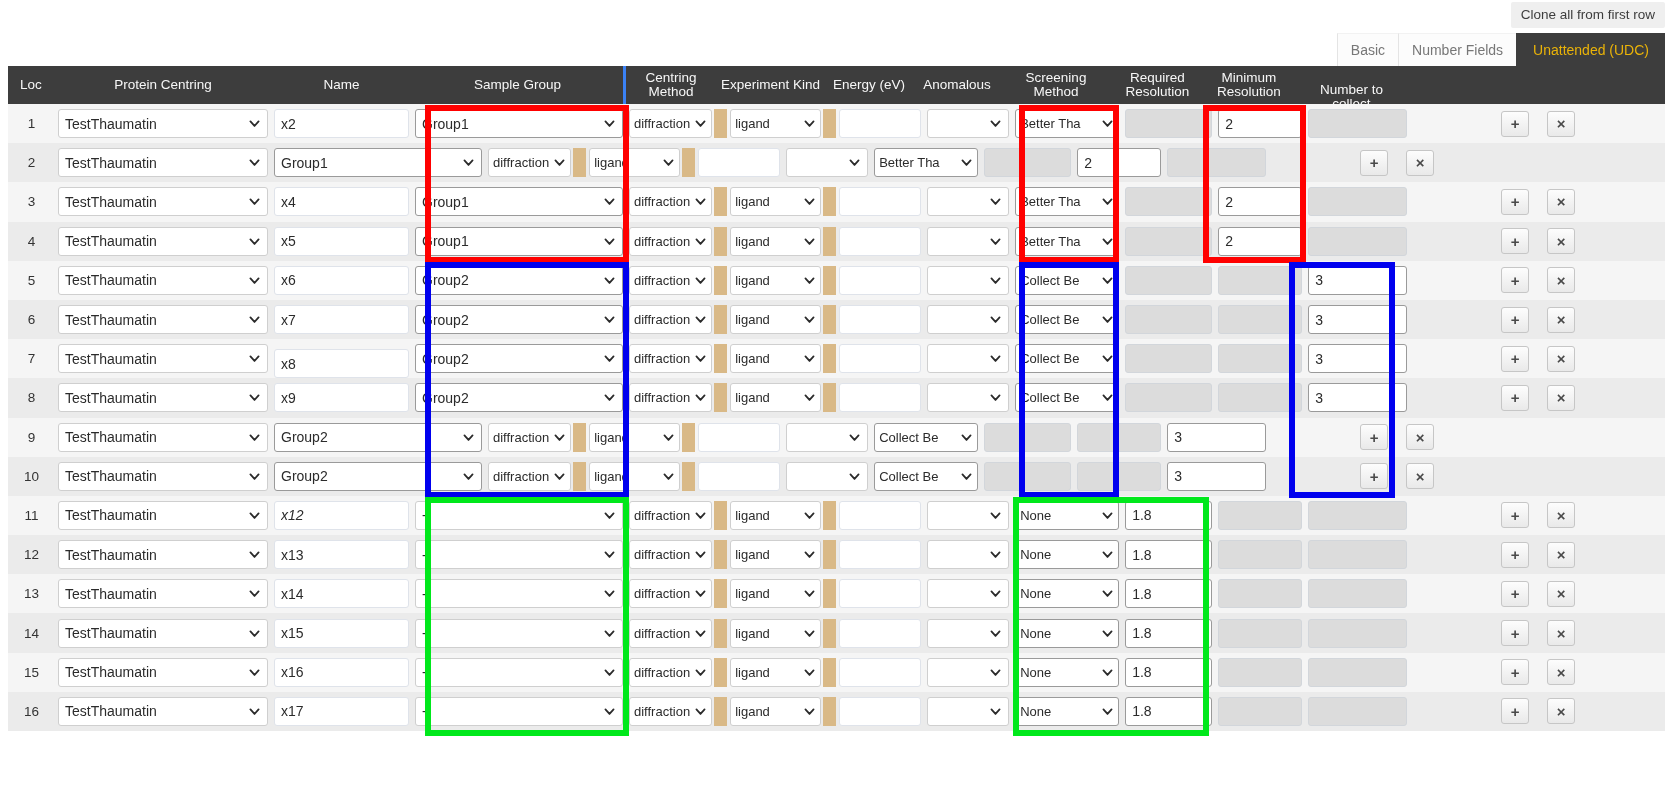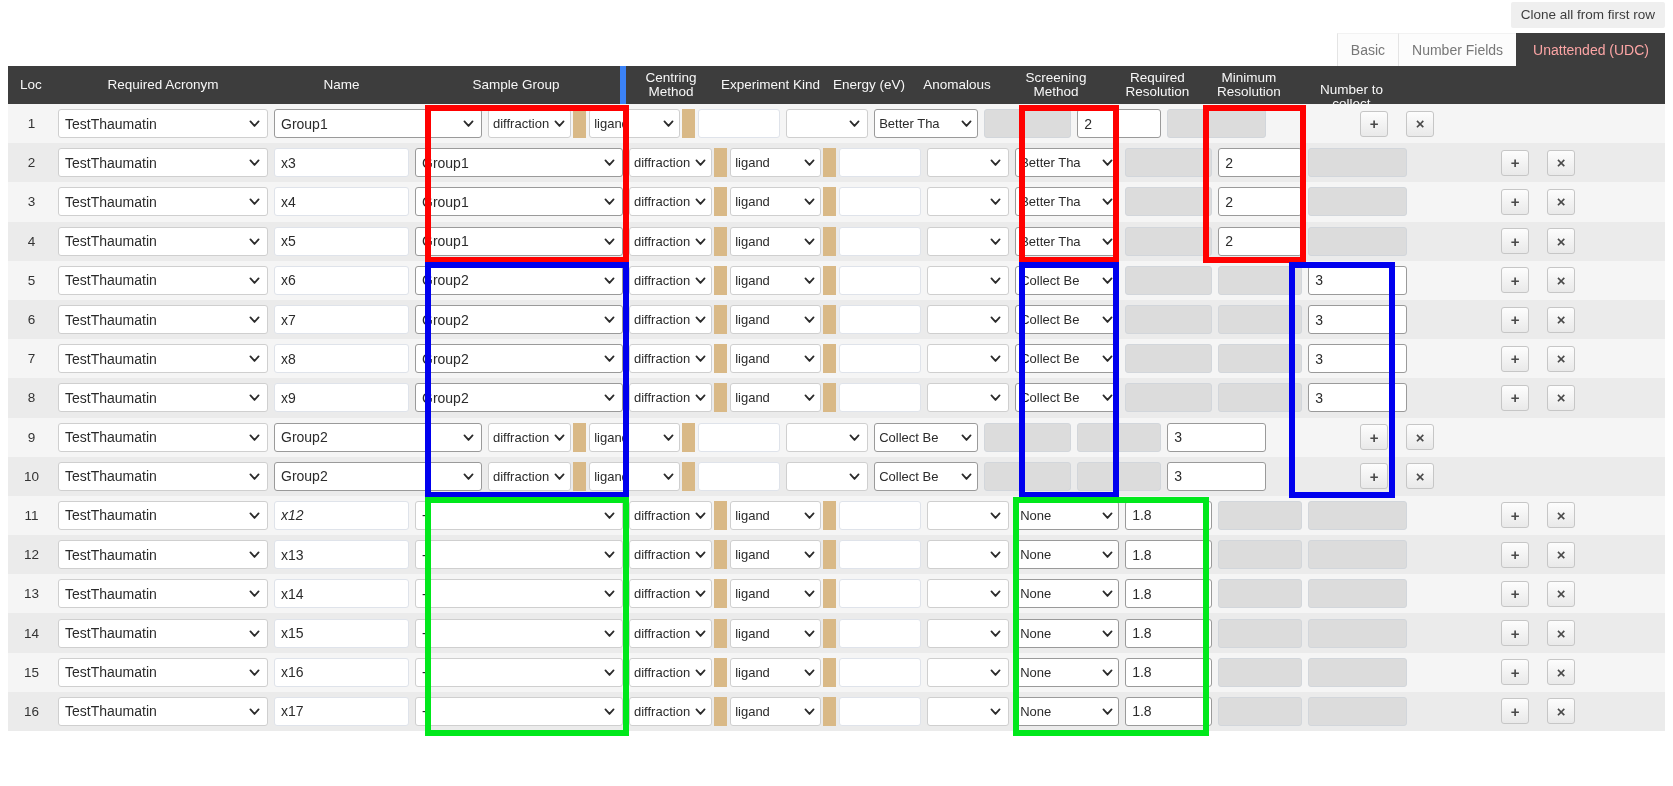--- a/index.html
+++ b/index.html
@@ -41,21 +41,21 @@
     background: #fcfcfc;
     color: #777;
     border-left: 1px solid #e4e4e4;
     border-top: 1px solid #f2f2f2;
     cursor: pointer;
     white-space: nowrap;
   }
   .tab:first-child { border-left: 1px solid #e4e4e4; }
   .tab.active {
     background: #3d3d3d;
-    color: #fca5a5;
+    color: #eab308;
     border-left-color: #3d3d3d;
     border-top-color: #3d3d3d;
     padding: 0 16px;
   }
 
   
   .grid { position: absolute; left: 8px; top: 66px; width: 1657px; }
 
   .hrow {
     display: flex; align-items: stretch;
@@ -64,21 +64,21 @@
     height: 38px;
   }
   .hcell {
     display: flex; align-items: center; justify-content: center;
     text-align: center;
     font-size: 13.5px;
     line-height: 14px;
     padding: 0 2px;
     font-weight: normal;
   }
-  .hcell.sep { border-right: 6px solid #3b82f6; }
+  .hcell.sep { border-right: 3px solid #3b82f6; }
   .hcell.left { justify-content: flex-start; padding-left: 12px; }
 
   .row {
     display: flex; align-items: stretch;
     height: 39.2px;
     background: #f5f5f5;
   }
   .row.alt { background: #ebebeb; }
 
   .cell {
@@ -166,21 +166,21 @@
     <div class="tabs" id="tabs">
         <div class="tab">Basic</div>
         <div class="tab">Number Fields</div>
         <div class="tab active">Unattended (UDC)</div>
       </div>
   </div>
 
   <div class="grid">
     <div class="hrow" id="header-row">
         <div class="hcell left" style="flex: 0 0 47px;">Loc</div>
-        <div class="hcell" style="flex: 0 0 216px;">Required Acronym</div>
+        <div class="hcell" style="flex: 0 0 216px;">Protein Centring</div>
         <div class="hcell" style="flex: 0 0 141px;">Name</div>
         <div class="hcell sep" style="flex: 0 0 214px;">Sample Group</div>
         <div class="hcell" style="flex: 0 0 90px;">Centring Method</div>
         <div class="hcell" style="flex: 0 0 109px;">Experiment Kind</div>
         <div class="hcell" style="flex: 0 0 88px;">Energy (eV)</div>
         <div class="hcell" style="flex: 0 0 88px;">Anomalous</div>
         <div class="hcell" style="flex: 0 0 110px;">Screening Method</div>
         <div class="hcell" style="flex: 0 0 93px;">Required Resolution</div>
         <div class="hcell" style="flex: 0 0 90px;">Minimum Resolution</div>
         <div class="hcell left" style="flex: 0 0 105px; margin-top: 24px;">Number to collect</div>
@@ -192,20 +192,25 @@
             <span class="loc">1</span>
           </div>
           <div class="cell" style="flex: 0 0 216px;">
             <div class="ctl ">
               <span class="txt">TestThaumatin</span>
               <svg class="chev" viewBox="0 0 16 16">
                 <path d="M3 5.5 L8 11 L13 5.5" fill="none" stroke="#2b2b2b" stroke-width="2.2" stroke-linecap="round" stroke-linejoin="round"></path>
               </svg>
             </div>
           </div>
+          <div class="cell" style="flex: 0 0 141px;">
+            <div class="ctl input ">
+              <span class="txt">x2</span>
+            </div>
+          </div>
           <div class="cell" style="flex: 0 0 214px;">
             <div class="tanwrap">
               <div class="ctl ">
                 <span class="txt">Group1</span>
                 <svg class="chev" viewBox="0 0 16 16">
                   <path d="M3 5.5 L8 11 L13 5.5" fill="none" stroke="#2b2b2b" stroke-width="2.2" stroke-linecap="round" stroke-linejoin="round"></path>
                 </svg>
               </div>
             </div>
           </div>
@@ -287,25 +292,20 @@
             <span class="loc">2</span>
           </div>
           <div class="cell" style="flex: 0 0 216px;">
             <div class="ctl ">
               <span class="txt">TestThaumatin</span>
               <svg class="chev" viewBox="0 0 16 16">
                 <path d="M3 5.5 L8 11 L13 5.5" fill="none" stroke="#2b2b2b" stroke-width="2.2" stroke-linecap="round" stroke-linejoin="round"></path>
               </svg>
             </div>
           </div>
-          <div class="cell" style="flex: 0 0 141px;">
-            <div class="ctl input ">
-              <span class="txt">x3</span>
-            </div>
-          </div>
           <div class="cell" style="flex: 0 0 214px;">
             <div class="tanwrap">
               <div class="ctl ">
                 <span class="txt">Group1</span>
                 <svg class="chev" viewBox="0 0 16 16">
                   <path d="M3 5.5 L8 11 L13 5.5" fill="none" stroke="#2b2b2b" stroke-width="2.2" stroke-linecap="round" stroke-linejoin="round"></path>
                 </svg>
               </div>
             </div>
           </div>
@@ -787,21 +787,21 @@
             <span class="loc">7</span>
           </div>
           <div class="cell" style="flex: 0 0 216px;">
             <div class="ctl ">
               <span class="txt">TestThaumatin</span>
               <svg class="chev" viewBox="0 0 16 16">
                 <path d="M3 5.5 L8 11 L13 5.5" fill="none" stroke="#2b2b2b" stroke-width="2.2" stroke-linecap="round" stroke-linejoin="round"></path>
               </svg>
             </div>
           </div>
-          <div class="cell" style="flex: 0 0 141px;">
+          <div class="cell" style="flex: 0 0 141px; align-items: flex-end;">
             <div class="ctl input ">
               <span class="txt">x8</span>
             </div>
           </div>
           <div class="cell" style="flex: 0 0 214px;">
             <div class="tanwrap">
               <div class="ctl ">
                 <span class="txt">Group2</span>
                 <svg class="chev" viewBox="0 0 16 16">
                   <path d="M3 5.5 L8 11 L13 5.5" fill="none" stroke="#2b2b2b" stroke-width="2.2" stroke-linecap="round" stroke-linejoin="round"></path>

